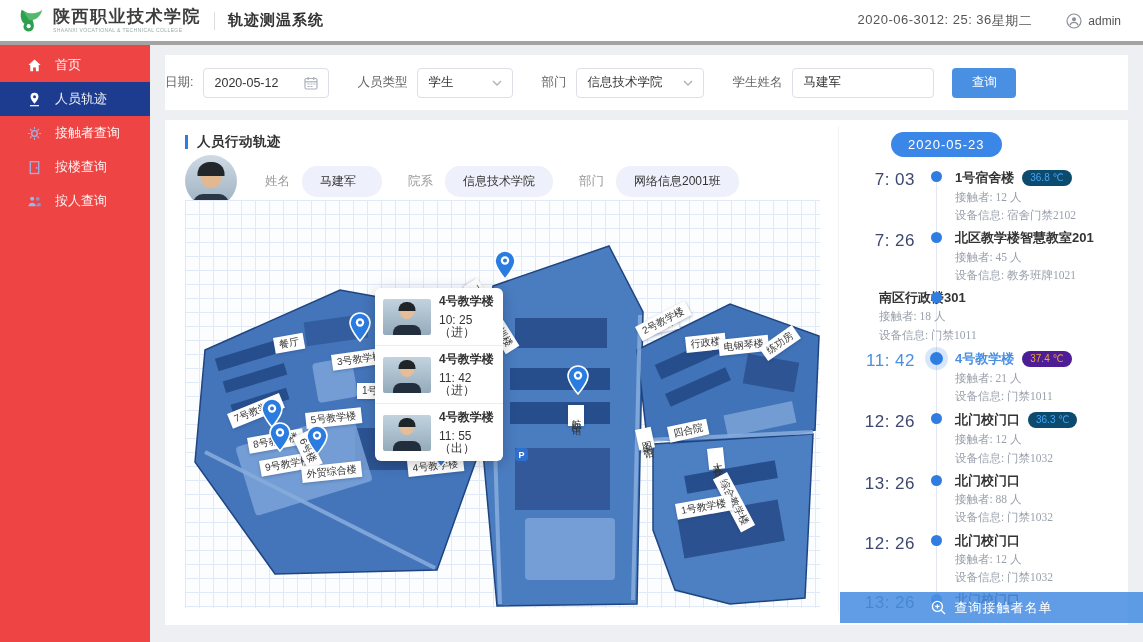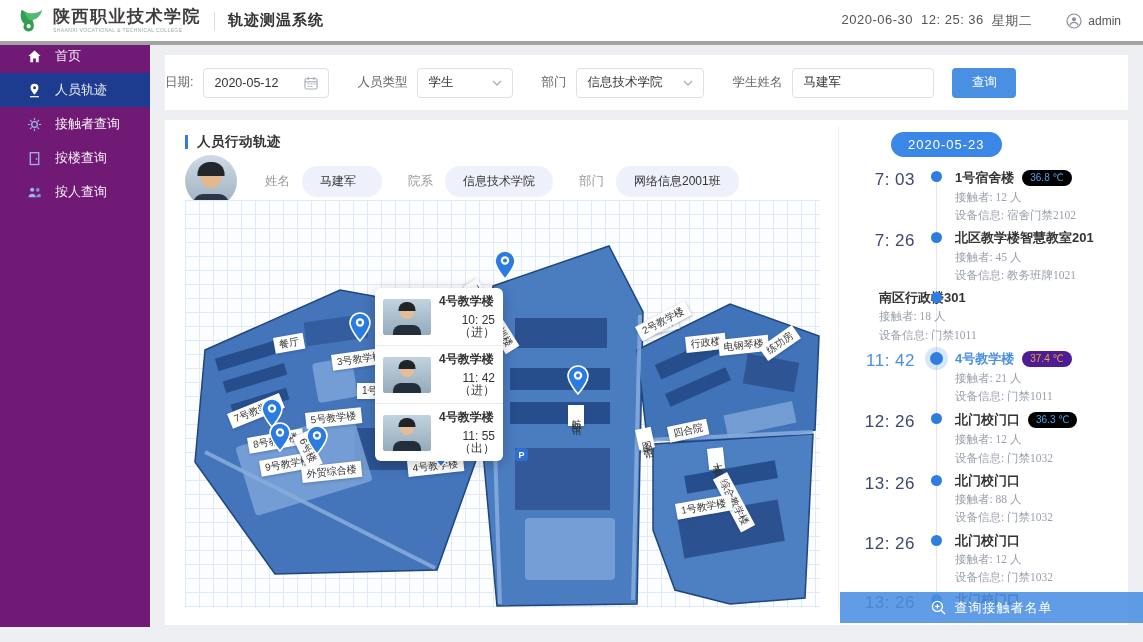--- a/index.html
+++ b/index.html
@@ -12,24 +12,24 @@
   }
   
   .header{position:absolute;top:0;left:0;width:1143px;height:45px;background:#fff;border-bottom:4px solid #a3a3a3;display:flex;align-items:center;z-index:30;padding-left:16px;}
   .logo-wrap{display:flex;align-items:center;}
   .college{margin-left:7px;}
   .college .cn{font-size:17px;font-weight:bold;color:#3d3d3d;letter-spacing:1.5px;line-height:1;}
   .college .en{font-size:5px;color:#9aa;letter-spacing:.4px;margin-top:2px;white-space:nowrap;}
   .header-divider{width:1px;height:18px;background:#ddd;margin:0 13px;}
   .sys-title{font-size:15px;font-weight:bold;color:#333;letter-spacing:1px;}
   .header-right{margin-left:auto;display:flex;align-items:center;padding-right:22px;font-size:13px;color:#555;}
-  .datetime{display:flex;gap:8px;letter-spacing:.5px;}
+  .datetime{display:flex;gap:0;letter-spacing:.5px;}
   .admin-box{display:flex;align-items:center;gap:6px;margin-left:34px;font-size:12px;color:#555;cursor:pointer;}
   
-  .sidebar{position:absolute;top:30px;left:0;width:150px;height:597px;background:#701a75;z-index:20;padding-top:9px;}
+  .sidebar{position:absolute;top:45px;left:0;width:150px;height:597px;background:#ef4444;z-index:20;padding-top:3px;}
   .side-item{display:flex;align-items:center;height:34px;padding-left:27px;gap:13px;color:rgba(255,255,255,.93);font-size:13px;cursor:pointer;}
   .side-item.active{background:#1d3c90;}
   .s-icon{width:15px;height:15px;display:flex;align-items:center;justify-content:center;}
   
   .filter-card{position:absolute;left:165px;top:55px;width:963px;height:55px;background:#fff;display:flex;align-items:center;font-size:12.5px;color:#666;z-index:10;}
   .f-label{margin-right:10px;white-space:nowrap;}
   .f-box{height:30px;border:1px solid #dcdfe6;border-radius:4px;display:flex;align-items:center;padding:0 10px;font-size:12.5px;color:#333;background:#fff;cursor:pointer;}
   .f-date{width:126px;justify-content:space-between;}
   .f-sel-type{width:96px;justify-content:space-between;margin-right:28px;}
   .f-sel-dept{width:128px;justify-content:space-between;margin-right:28px;}
@@ -60,36 +60,36 @@
   .p-badge{position:absolute;width:13px;height:13px;border-radius:3px;background:#2f6fce;color:#fff;font-size:9px;font-weight:bold;display:flex;align-items:center;justify-content:center;z-index:3;}
   
   .popup{position:absolute;left:190px;top:88px;width:128px;background:#fff;border-radius:6px;box-shadow:0 3px 14px rgba(0,0,0,.22);z-index:10;overflow:hidden;}
   .popup-row{display:flex;align-items:center;gap:8px;padding:7px 8px;border-bottom:1px solid #ececec;}
   .popup-row:last-child{border-bottom:none;}
   .snap{width:48px;height:36px;background:linear-gradient(180deg,#c2d3df,#94aabb);position:relative;overflow:hidden;border-radius:2px;flex:none;}
   .snap .hair{position:absolute;left:50%;top:3px;transform:translateX(-50%);width:17px;height:9px;border-radius:8px 8px 0 0;background:#1f2429;}
   .snap .head{position:absolute;left:50%;top:6px;transform:translateX(-50%);width:14px;height:14px;border-radius:50%;background:#e6bd96;}
   .snap .bod{position:absolute;left:50%;bottom:-5px;transform:translateX(-50%);width:28px;height:15px;border-radius:8px 8px 0 0;background:#232e3d;}
   .popup-b{font-size:12px;font-weight:600;color:#333;line-height:1;}
-  .popup-t{font-size:12px;color:#333;margin-top:7px;line-height:1;text-align:right;}
+  .popup-t{font-size:12px;color:#333;margin-top:7px;line-height:1;}
   
   .timeline{position:absolute;left:673px;top:6px;width:290px;height:486px;border-left:1px solid #f1f2f6;overflow:hidden;}
   .t-pill{margin:6px 0 13px 52px;display:inline-block;background:#3b87e8;color:#fff;font-size:13px;padding:5px 17px;border-radius:15px;letter-spacing:1px;}
   .t-wrap{position:relative;}
   .t-line-v{position:absolute;left:97px;top:8px;height:1000px;width:1px;background:#e4e7ef;}
   .t-entry{position:relative;display:flex;margin-bottom:9px;min-height:50px;cursor:pointer;}
   .t-time{width:76px;text-align:right;font-size:17px;color:#3d4770;letter-spacing:.5px;flex:none;line-height:1;padding-top:1px;white-space:nowrap;}
   .t-entry.active .t-time{color:#4a90e2;}
   .t-dot{position:absolute;left:92px;top:1px;width:11px;height:11px;border-radius:50%;background:#2f7de1;z-index:2;}
   .t-entry.active .t-dot{width:13px;height:13px;left:91px;box-shadow:0 0 0 5px rgba(74,144,226,.22);}
   .t-body{margin-left:40px;}
   .t-title-row{display:flex;align-items:center;gap:8px;}
   .t-title{font-size:13px;font-weight:600;color:#333;line-height:1.1;}
   .t-entry.active .t-title{color:#4a90e2;}
-  .t-badge{font-size:10px;padding:2px 8px;border-radius:9px;background:#000000;color:#4ba4f1;line-height:1.2;white-space:nowrap;}
+  .t-badge{font-size:10px;padding:2px 8px;border-radius:9px;background:#0c4a6e;color:#4ba4f1;line-height:1.2;white-space:nowrap;}
   .t-badge.high{background:#4c1d95;color:#f0a23c;}
   .t-det{font-size:11.5px;color:#9aa0ab;margin-top:5px;line-height:1.15;font-family:Liberation Serif, serif;}
   
   .contacts-btn{position:absolute;left:840px;top:592px;width:303px;height:31px;background:rgba(74,144,226,.88);color:#fff;display:flex;align-items:center;justify-content:center;gap:9px;font-size:13px;z-index:60;cursor:pointer;border:none;letter-spacing:1px;}
 </style>
 </head>
 <body>
 
 <div class="header">
   <div class="logo-wrap">

